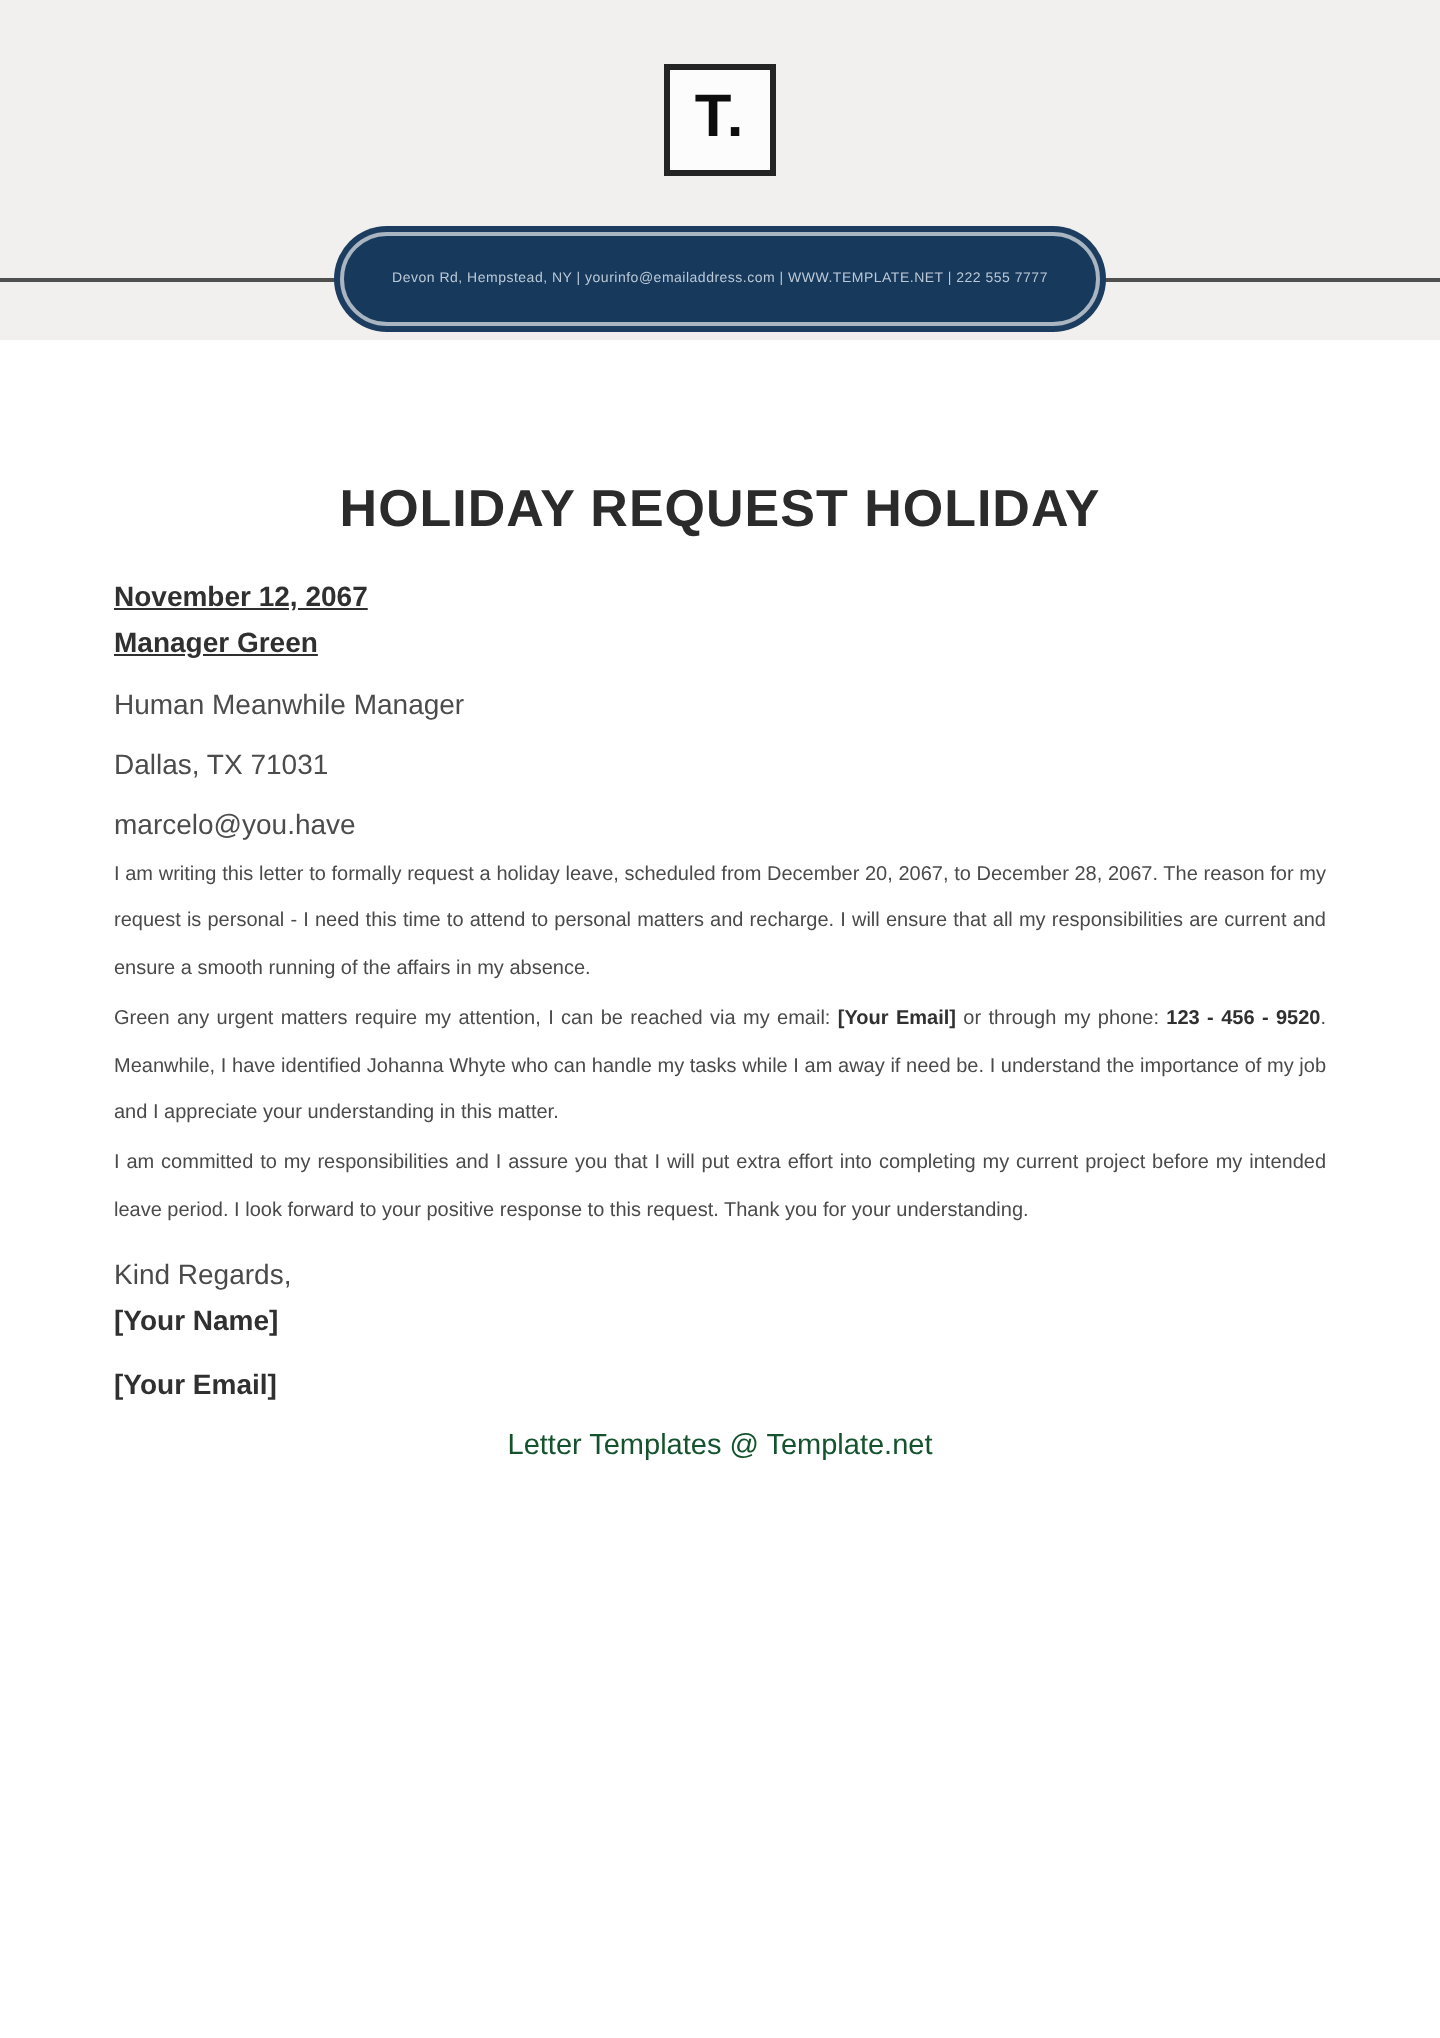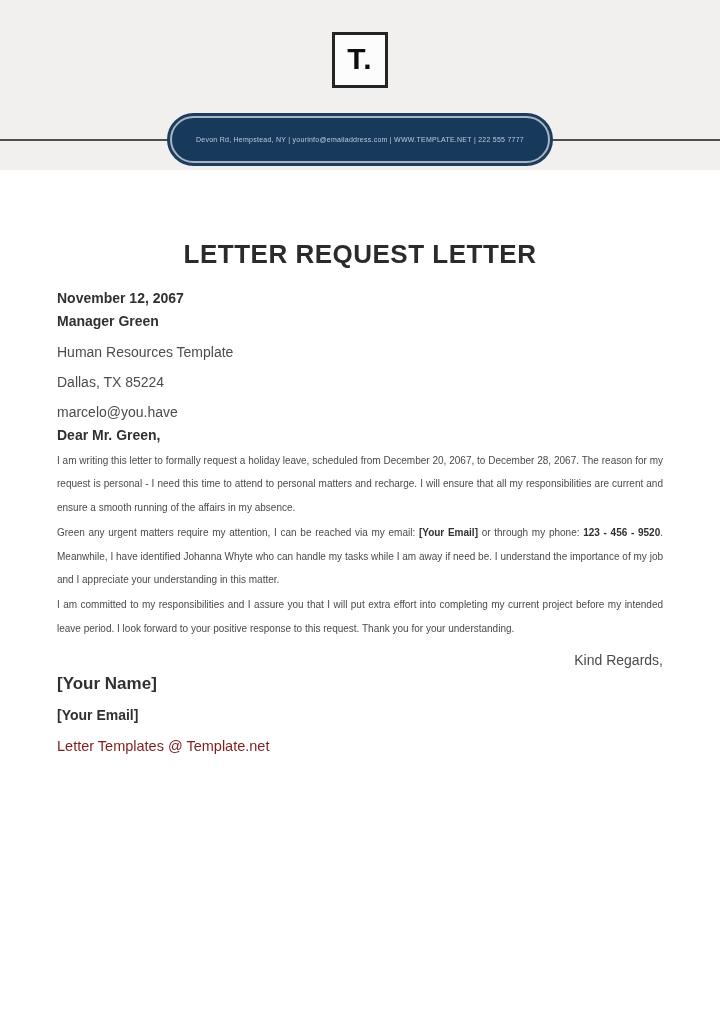--- a/index.html
+++ b/index.html
@@ -85,21 +85,21 @@
     letter-spacing: 0.5px;
     color: #2b2b2b;
   }
   .meta {
     margin-top: 17px;
   }
   .meta-line {
     font-size: 14px;
     line-height: 23px;
   }
-  .meta-line.bold { font-weight: 700; color: #303030; }
+  .meta-line.bold { font-weight: 700; color: #303030; text-decoration: underline; }
   .meta-line.regular { color: #4c4c4c; }
   .mt-8 { margin-top: 8px; }
   .mt-7 { margin-top: 7px; }
   .salutation {
     font-size: 14px;
     line-height: 23px;
     font-weight: 700;
     color: #303030;
   }
   .para {
@@ -108,69 +108,67 @@
     text-align: justify;
     color: #4a4a4a;
     margin-top: 2px;
   }
   .para b { color: #303030; }
   .closing-line {
     font-size: 14px;
     line-height: 23px;
     color: #4a4a4a;
     margin-top: 9px;
-    text-align: right;
   }
   .sig-name {
-    font-size: 17px;
+    font-size: 14px;
     line-height: 23px;
     font-weight: 700;
     color: #303030;
   }
   .sig-email {
     font-size: 14px;
     line-height: 23px;
     font-weight: 700;
     color: #303030;
     margin-top: 9px;
   }
   .footer-credit {
     margin-top: 11px;
-    text-align: left;
+    text-align: center;
     font-size: 14.5px;
-    color: #7f1d1d;
+    color: #14532d;
     cursor: pointer;
   }
 </style>
 </head>
 <body>
 
 <div class="page-header">
   <div class="logo-box">
     <span class="logo-text">T.</span>
   </div>
   <div class="header-rule"></div>
   <div class="contact-pill">
     <span class="contact-pill-text">Devon Rd, Hempstead, NY | yourinfo@emailaddress.com | WWW.TEMPLATE.NET | 222 555 7777</span>
   </div>
 </div>
 
 <div class="letter">
 
-  <div class="letter-title">LETTER REQUEST LETTER</div>
+  <div class="letter-title">HOLIDAY REQUEST HOLIDAY</div>
 
   <div class="meta">
     <div class="meta-line bold">November 12, 2067</div>
     <div class="meta-line bold">Manager Green</div>
-    <div class="meta-line regular mt-8">Human Resources Template</div>
-    <div class="meta-line regular mt-7">Dallas, TX 85224</div>
+    <div class="meta-line regular mt-8">Human Meanwhile Manager</div>
+    <div class="meta-line regular mt-7">Dallas, TX 71031</div>
     <div class="meta-line regular mt-7">marcelo@you.have</div>
   </div>
 
-  <div class="salutation">Dear Mr. Green,</div>
 
   <p class="para">
     <span>I am writing this letter to formally request a holiday leave, scheduled from December 20, 2067, to December 28, 2067. The reason for my request is personal - I need this time to attend to personal matters and recharge. I will ensure that all my responsibilities are current and ensure a smooth running of the affairs in my absence.</span>
   </p>
 
   <p class="para"><span>Green any urgent matters require my attention, I can be reached via my email: </span><b>[Your Email]</b><span> or through my phone: </span><b>123 - 456 - 9520</b><span>. Meanwhile, I have identified Johanna Whyte who can handle my tasks while I am away if need be. I understand the importance of my job and I appreciate your understanding in this matter.</span></p>
 
   <p class="para">
     <span>I am committed to my responsibilities and I assure you that I will put extra effort into completing my current project before my intended leave period. I look forward to your positive response to this request. Thank you for your understanding.</span>
   </p>

